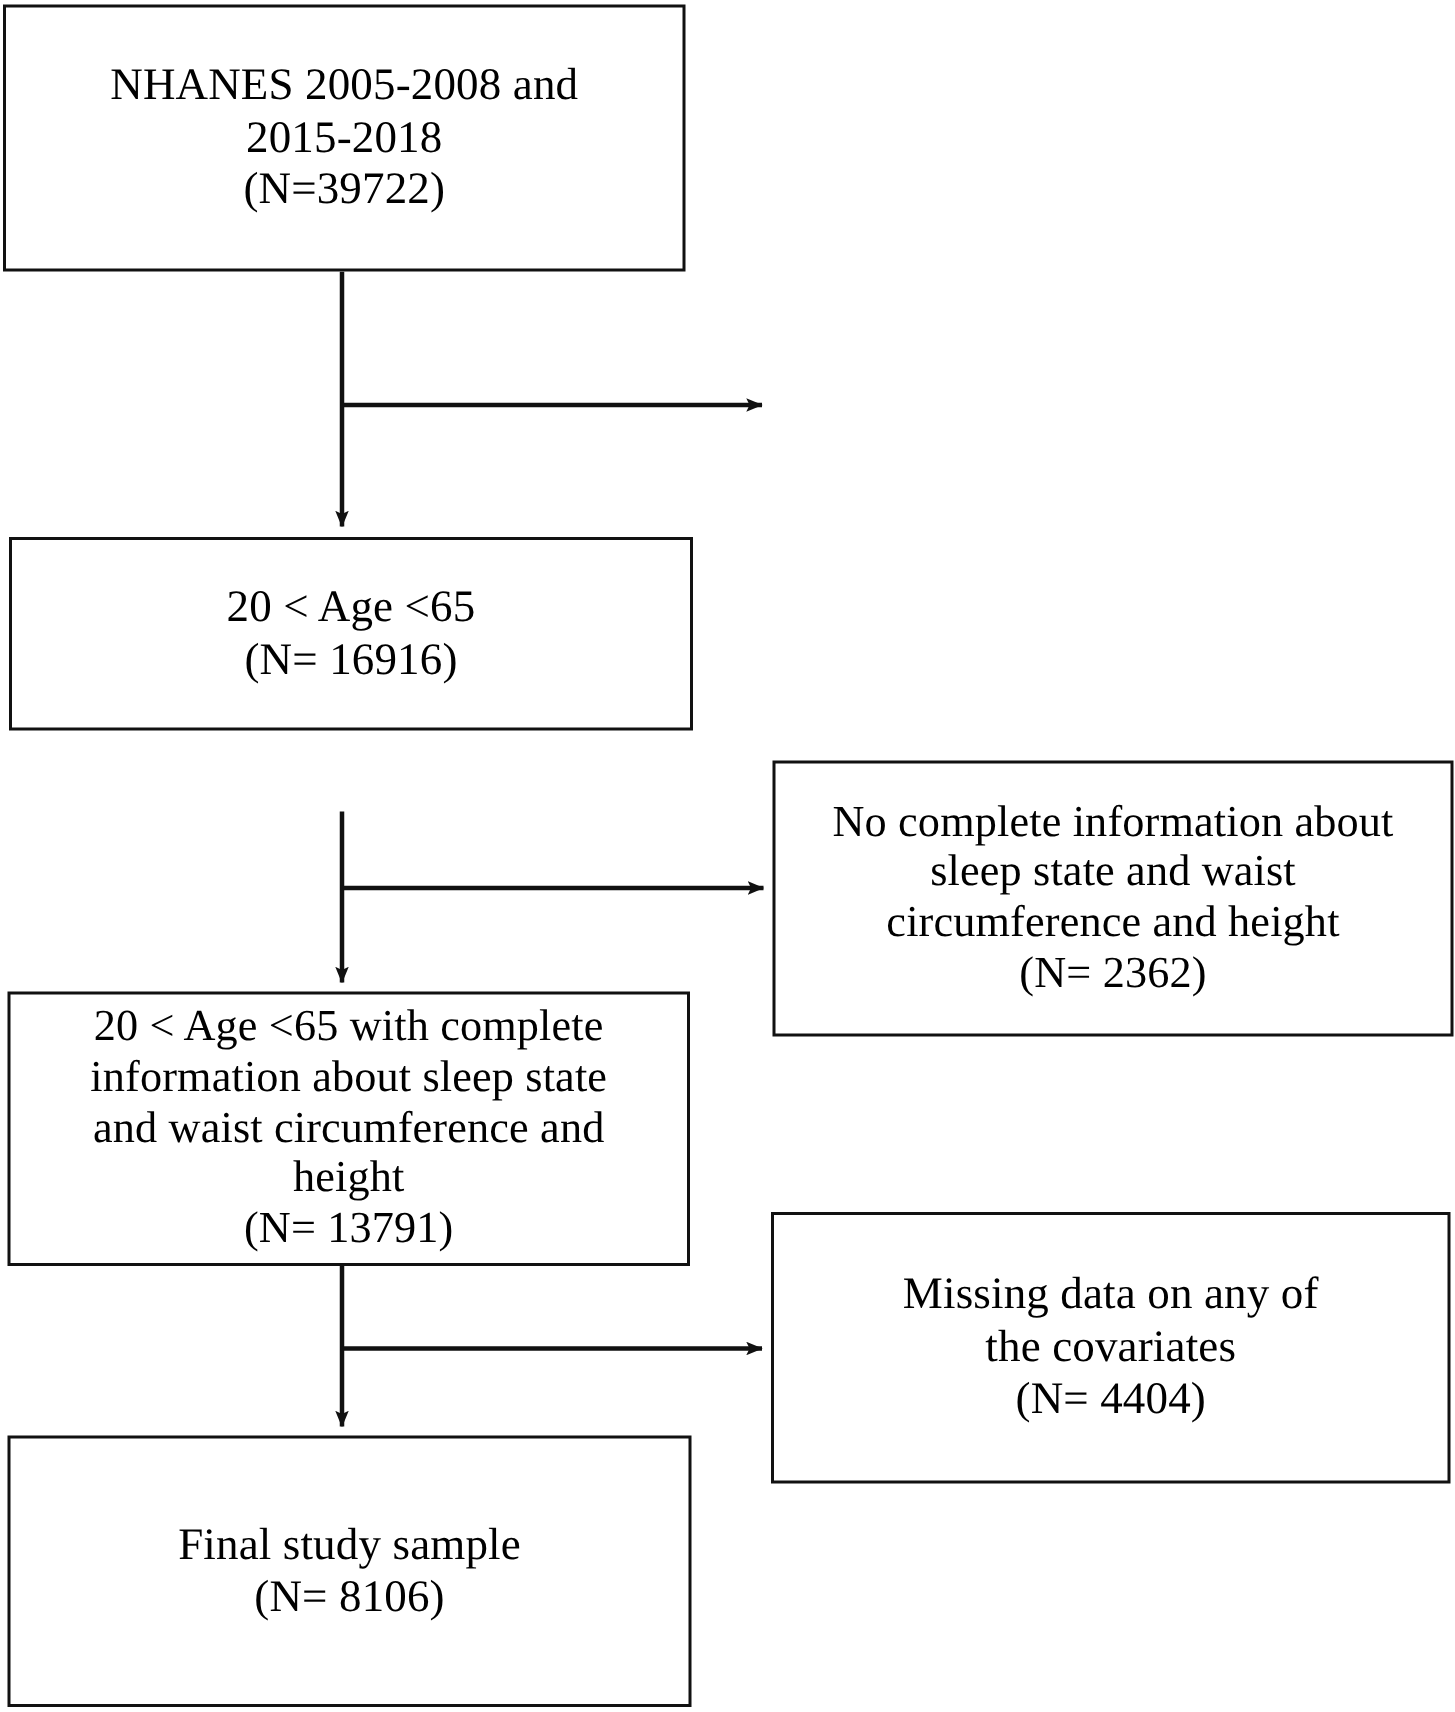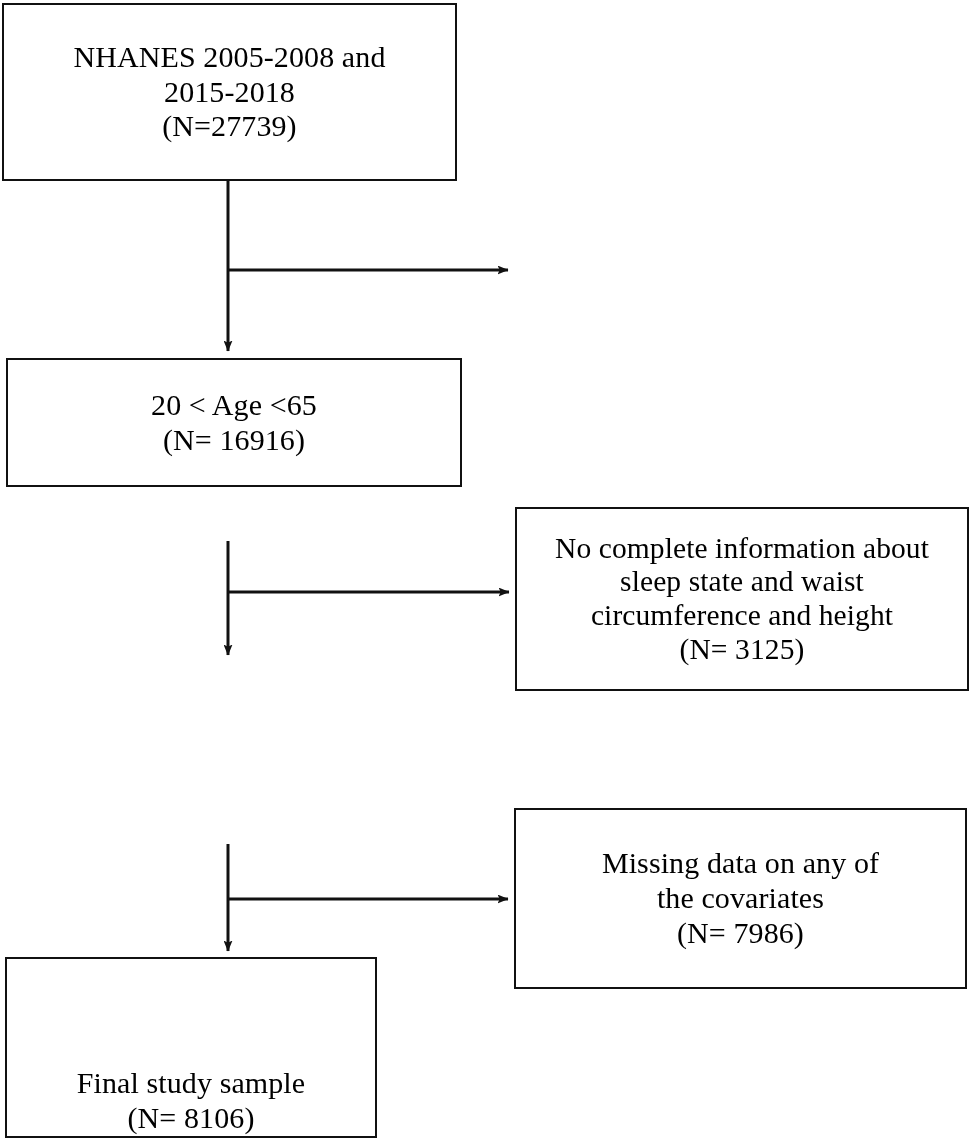--- a/index.html
+++ b/index.html
@@ -48,21 +48,21 @@
     z-index: 1;
     pointer-events: none;
   }
   
   #box-cohort        { left: 2px;   top: 3px;    width: 455px; height: 178px; }
   #box-excl-age      { left: 514px; top: 194px;  width: 450px; height: 180px; }
   #box-age-range     { left: 6px;   top: 358px;  width: 456px; height: 129px; }
   #box-excl-info     { left: 515px; top: 507px;  width: 454px; height: 184px; }
   #box-complete      { left: 5px;   top: 661px;  width: 455px; height: 183px; }
   #box-excl-cov      { left: 514px; top: 808px;  width: 453px; height: 181px; }
-  #box-final         { left: 5px;   top: 957px;  width: 372px; height: 181px; align-items: flex-end; }
+  #box-final         { left: 5px;   top: 957px;  width: 456px; height: 181px; }
 
   #box-complete .box-text { font-size: 29.5px; }
   #box-excl-info .box-text { font-size: 29.5px; }
 </style>
 </head>
 <body>
 
 <div id="canvas">
 
   <svg id="connectors" viewBox="0 0 970 1141" xmlns="http://www.w3.org/2000/svg">
@@ -93,41 +93,48 @@
     </g>
 
     <g>
       <line x1="227" y1="899" x2="508" y2="899" stroke="#111111" stroke-width="3" marker-end="url(#arrowhead)"></line>
     </g>
   </svg>
 
   <div class="flow-box" id="box-cohort">
     <span class="box-text">NHANES 2005-2008 and
 2015-2018
-(N=27739)</span>
+(N=39722)</span>
   </div>
 
 
   <div class="flow-box" id="box-age-range">
     <span class="box-text">20 &lt; Age &lt;65
 (N= 16916)</span>
   </div>
 
   <div class="flow-box" id="box-excl-info">
     <span class="box-text tight">No complete information about
 sleep state and waist
 circumference and height
-(N= 3125)</span>
+(N= 2362)</span>
   </div>
 
+  <div class="flow-box" id="box-complete">
+    <span class="box-text tight">20 &lt; Age &lt;65 with complete
+information about sleep state
+and waist circumference and
+height
+(N= 13791)</span>
+  </div>
 
   <div class="flow-box" id="box-excl-cov">
     <span class="box-text">Missing data on any of
 the covariates
-(N= 7986)</span>
+(N= 4404)</span>
   </div>
 
   <div class="flow-box" id="box-final">
     <span class="box-text">Final study sample
 (N= 8106)</span>
   </div>
 
 </div>
 
 </body></html>

